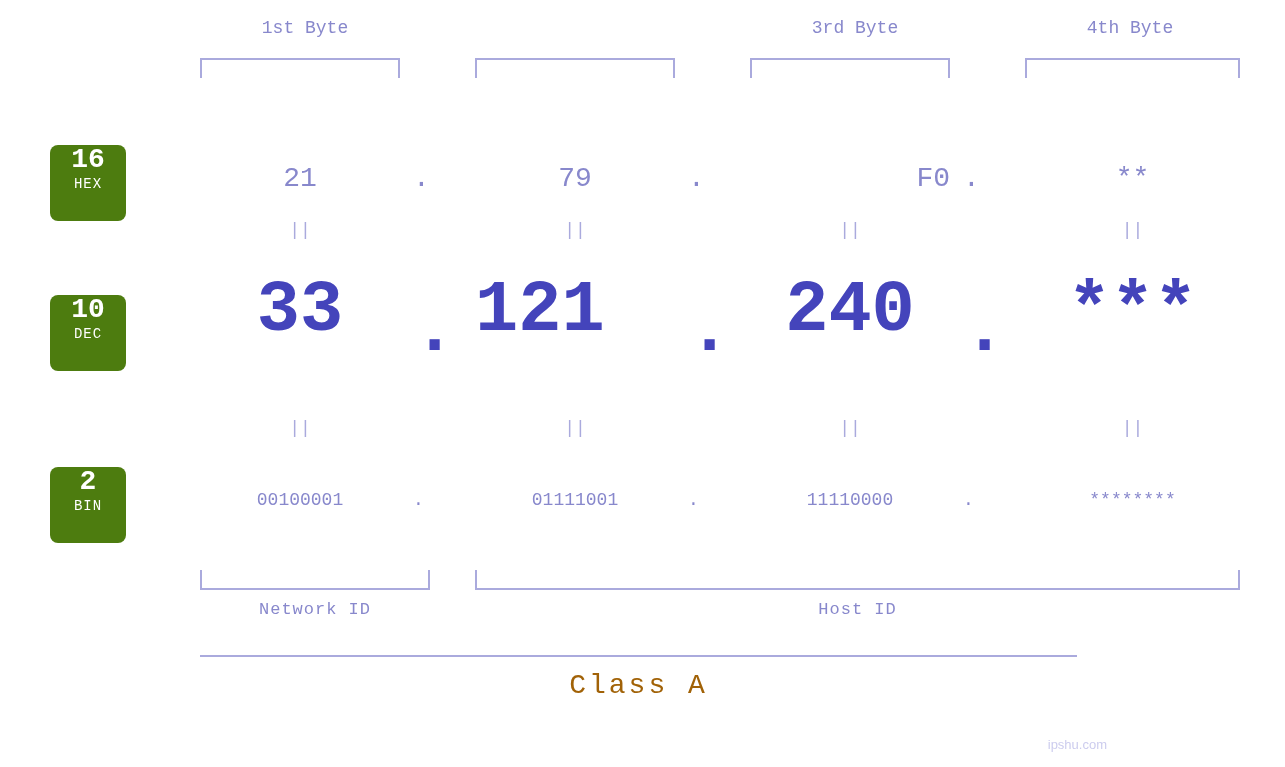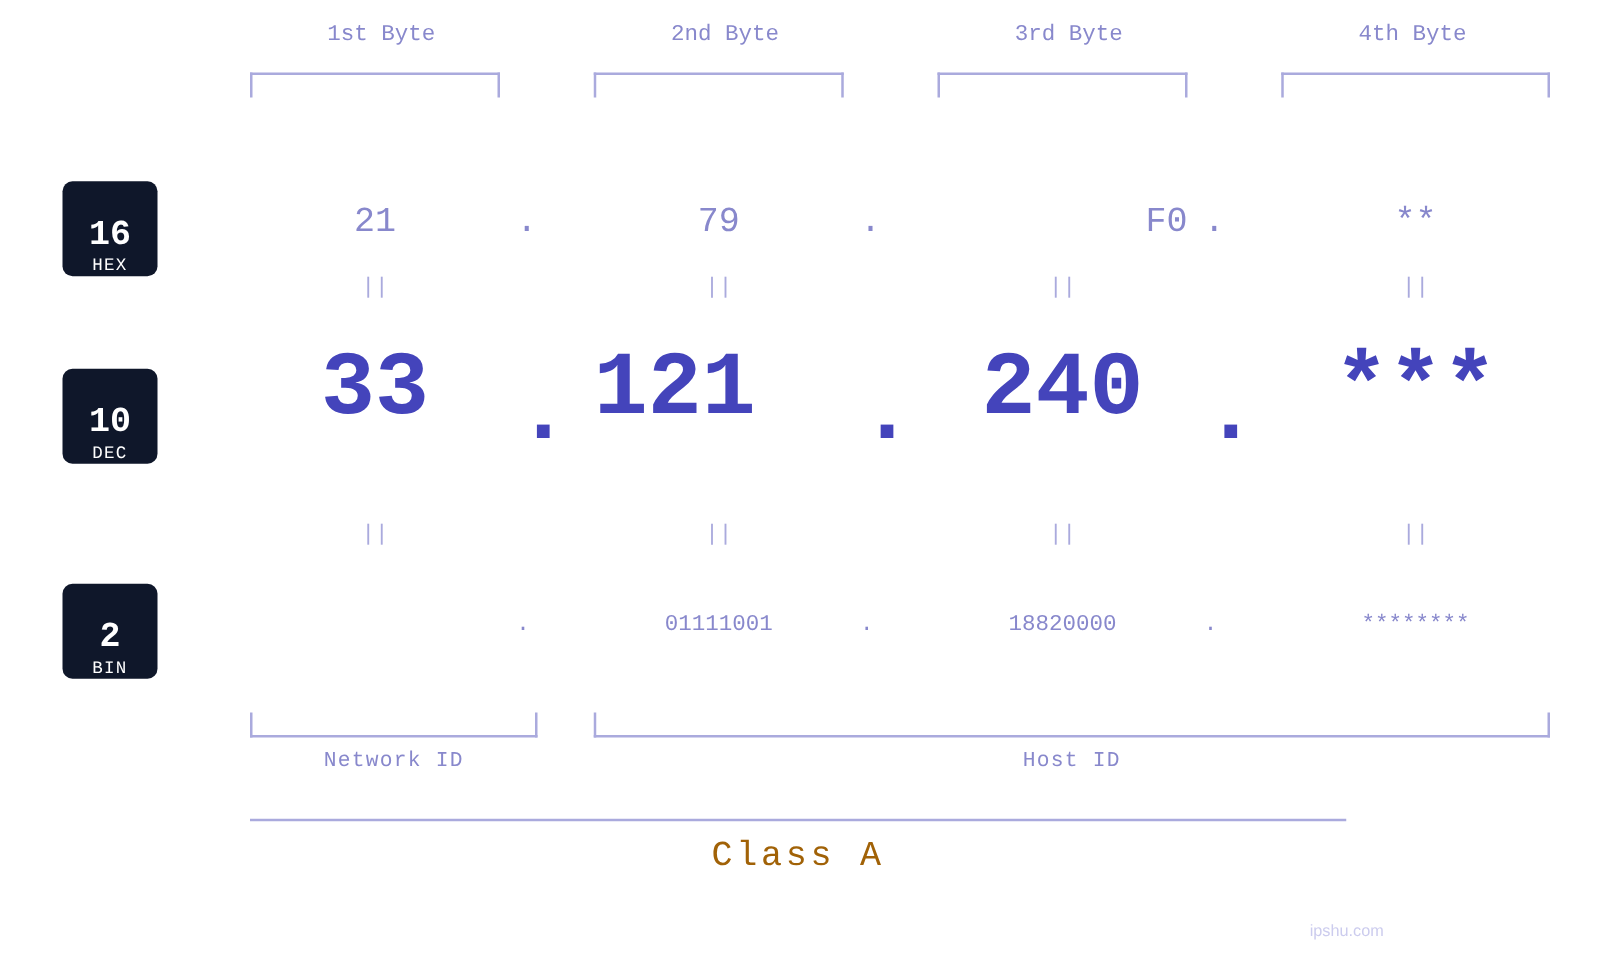--- a/index.html
+++ b/index.html
@@ -9,26 +9,26 @@
       height: 767px;
       background: #ffffff;
       font-family: 'Courier New', Courier, monospace;
       overflow: hidden;
       position: relative;
     }
 
     .badge {
       width: 76px;
       height: 76px;
-      background: #0f172a;
+      background: #4d7c0f;
       border-radius: 8px;
       display: flex;
       flex-direction: column;
       align-items: center;
-      justify-content: flex-end;
+      justify-content: flex-start;
       color: white;
     }
 
     .badge-num {
       font-size: 28px;
       font-weight: bold;
       line-height: 1.1;
     }
 
     .badge-label {
@@ -86,21 +86,20 @@
       right: 0; top: 0; bottom: 0;
     }
 
   </style>
 </head>
 <body>
 
 <div class="page">
 
   <div class="byte-label" style="left: 205px;">1st Byte</div>
-  <div class="byte-label" style="left: 480px;">2nd Byte</div>
   <div class="byte-label" style="left: 755px;">3rd Byte</div>
   <div class="byte-label" style="left: 1030px;">4th Byte</div>
 
   <div style="position:absolute; top:58px; left:200px; width:200px; height:20px;">
     <div class="tbr-line-top"></div>
     <div class="tbr-line-left"></div>
     <div class="tbr-line-right"></div>
   </div>
 
   <div style="position:absolute; top:58px; left:475px; width:200px; height:20px;">
@@ -183,31 +182,34 @@
   <div style="position:absolute; top:418px; left:200px; width:200px; text-align:center; color:#aaaadd; font-size:18px; font-family:'Courier New',monospace;">||</div>
   <div style="position:absolute; top:418px; left:475px; width:200px; text-align:center; color:#aaaadd; font-size:18px; font-family:'Courier New',monospace;">||</div>
   <div style="position:absolute; top:418px; left:750px; width:200px; text-align:center; color:#aaaadd; font-size:18px; font-family:'Courier New',monospace;">||</div>
   <div style="position:absolute; top:418px; left:1025px; width:215px; text-align:center; color:#aaaadd; font-size:18px; font-family:'Courier New',monospace;">||</div>
 
   <div class="badge" style="position:absolute; top:467px; left:50px;">
     <span class="badge-num">2</span>
     <span class="badge-label">BIN</span>
   </div>
 
+  <div style="position:absolute; top:490px; left:200px; width:200px; text-align:center;">
+    <span style="color:#8888cc; font-size:18px; font-family:'Courier New',monospace;">00100001</span>
+  </div>
   <div style="position:absolute; top:490px; left:413px; text-align:center;">
     <span style="color:#8888cc; font-size:18px; font-family:'Courier New',monospace;">.</span>
   </div>
   <div style="position:absolute; top:490px; left:475px; width:200px; text-align:center;">
     <span style="color:#8888cc; font-size:18px; font-family:'Courier New',monospace;">01111001</span>
   </div>
   <div style="position:absolute; top:490px; left:688px; text-align:center;">
     <span style="color:#8888cc; font-size:18px; font-family:'Courier New',monospace;">.</span>
   </div>
   <div style="position:absolute; top:490px; left:750px; width:200px; text-align:center;">
-    <span style="color:#8888cc; font-size:18px; font-family:'Courier New',monospace;">18820000</span>
+    <span style="color:#8888cc; font-size:18px; font-family:'Courier New',monospace;">11110000</span>
   </div>
   <div style="position:absolute; top:490px; left:963px; text-align:center;">
     <span style="color:#8888cc; font-size:18px; font-family:'Courier New',monospace;">.</span>
   </div>
   <div style="position:absolute; top:490px; left:1025px; width:215px; text-align:center;">
     <span style="color:#8888cc; font-size:18px; font-family:'Courier New',monospace;">********</span>
   </div>
 
   <div style="position:absolute; top:570px; left:200px; width:230px; height:20px;">
     <div style="position:absolute; bottom:0; left:0; right:0; height:2px; background:#aaaadd;"></div>

